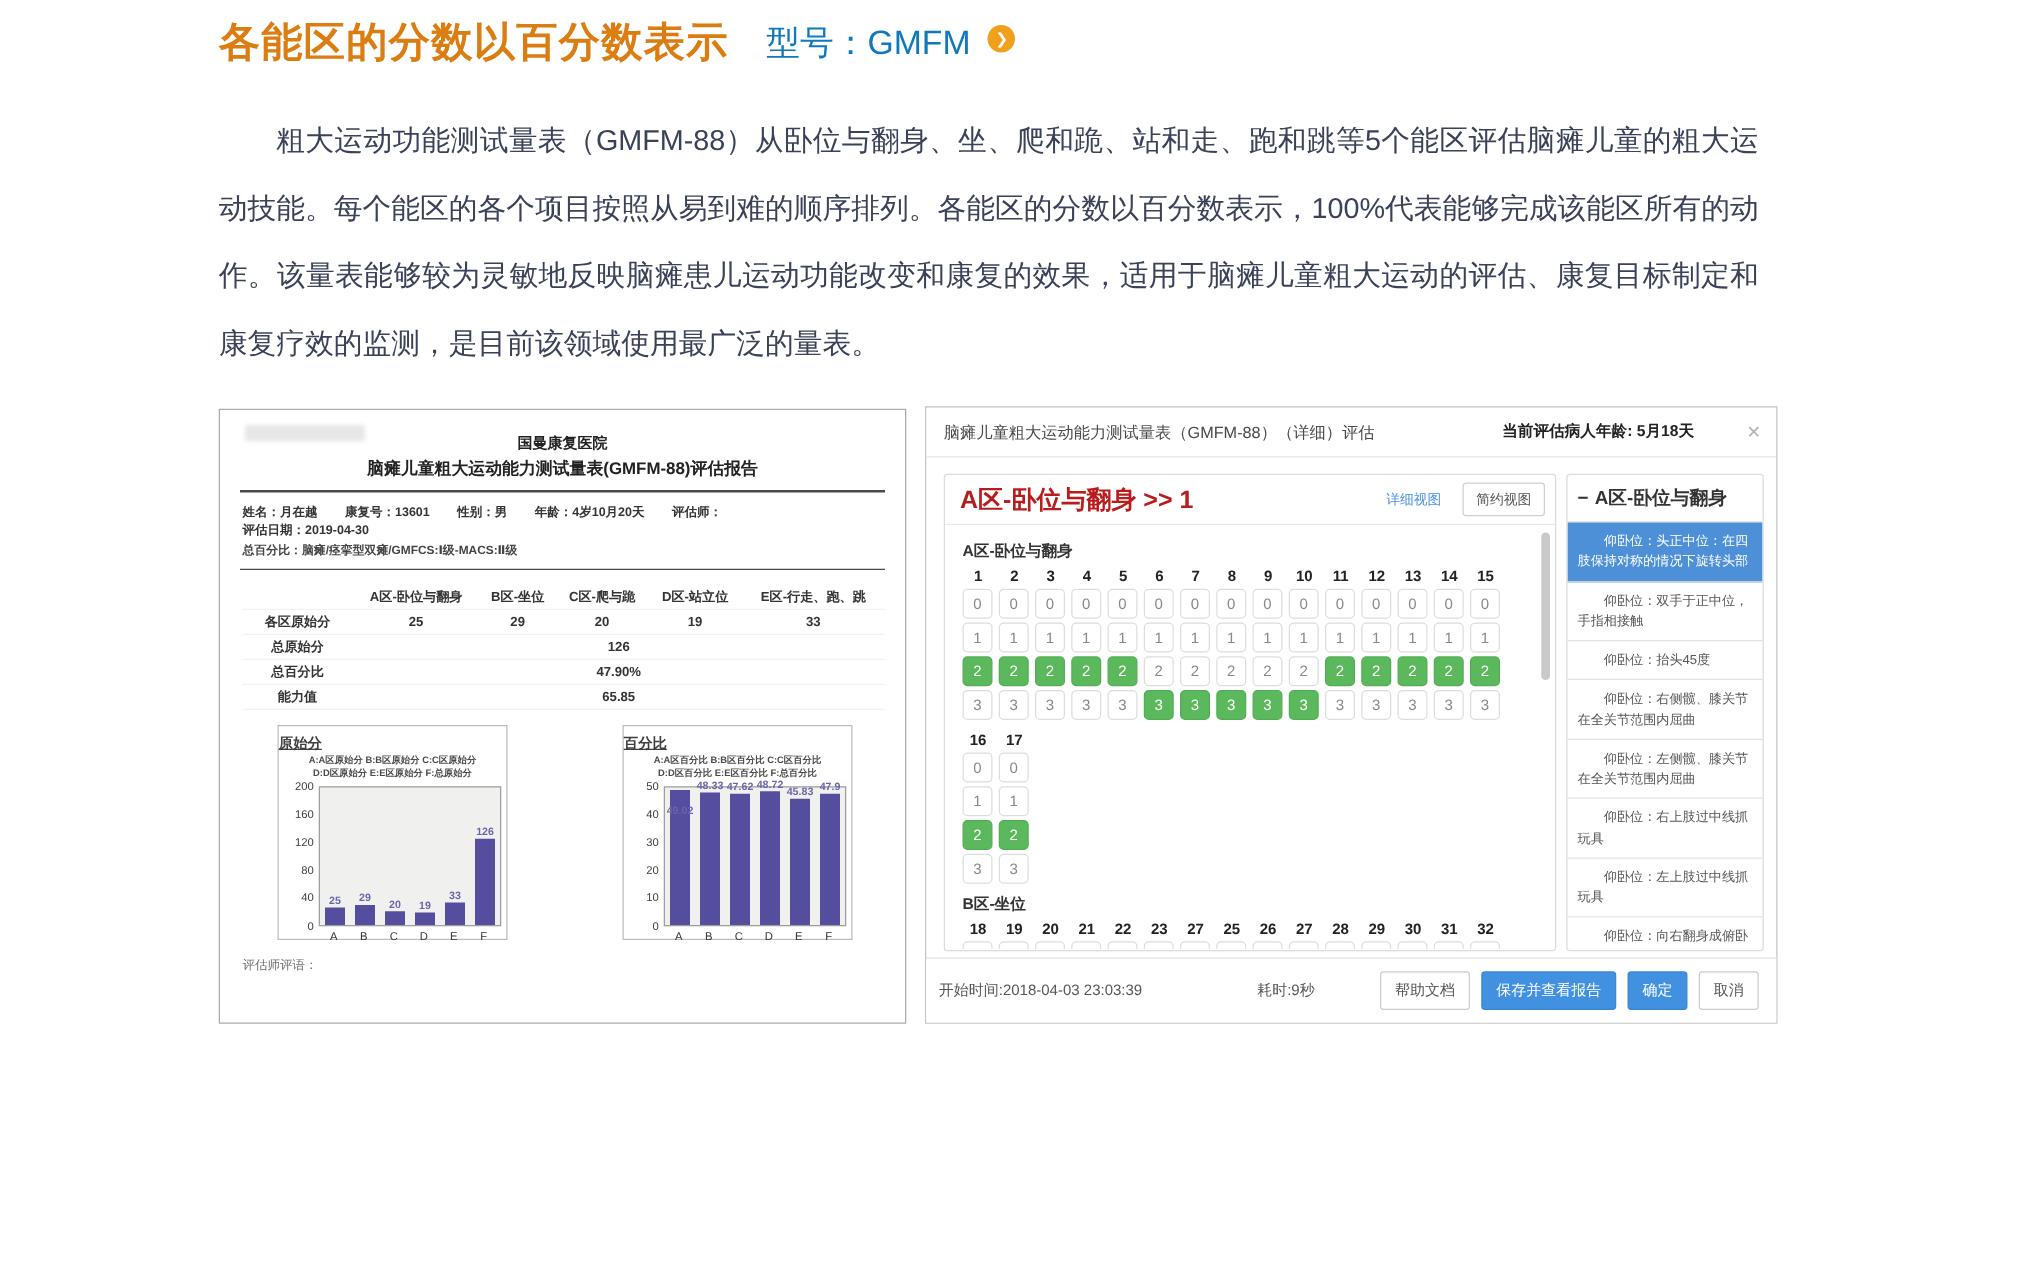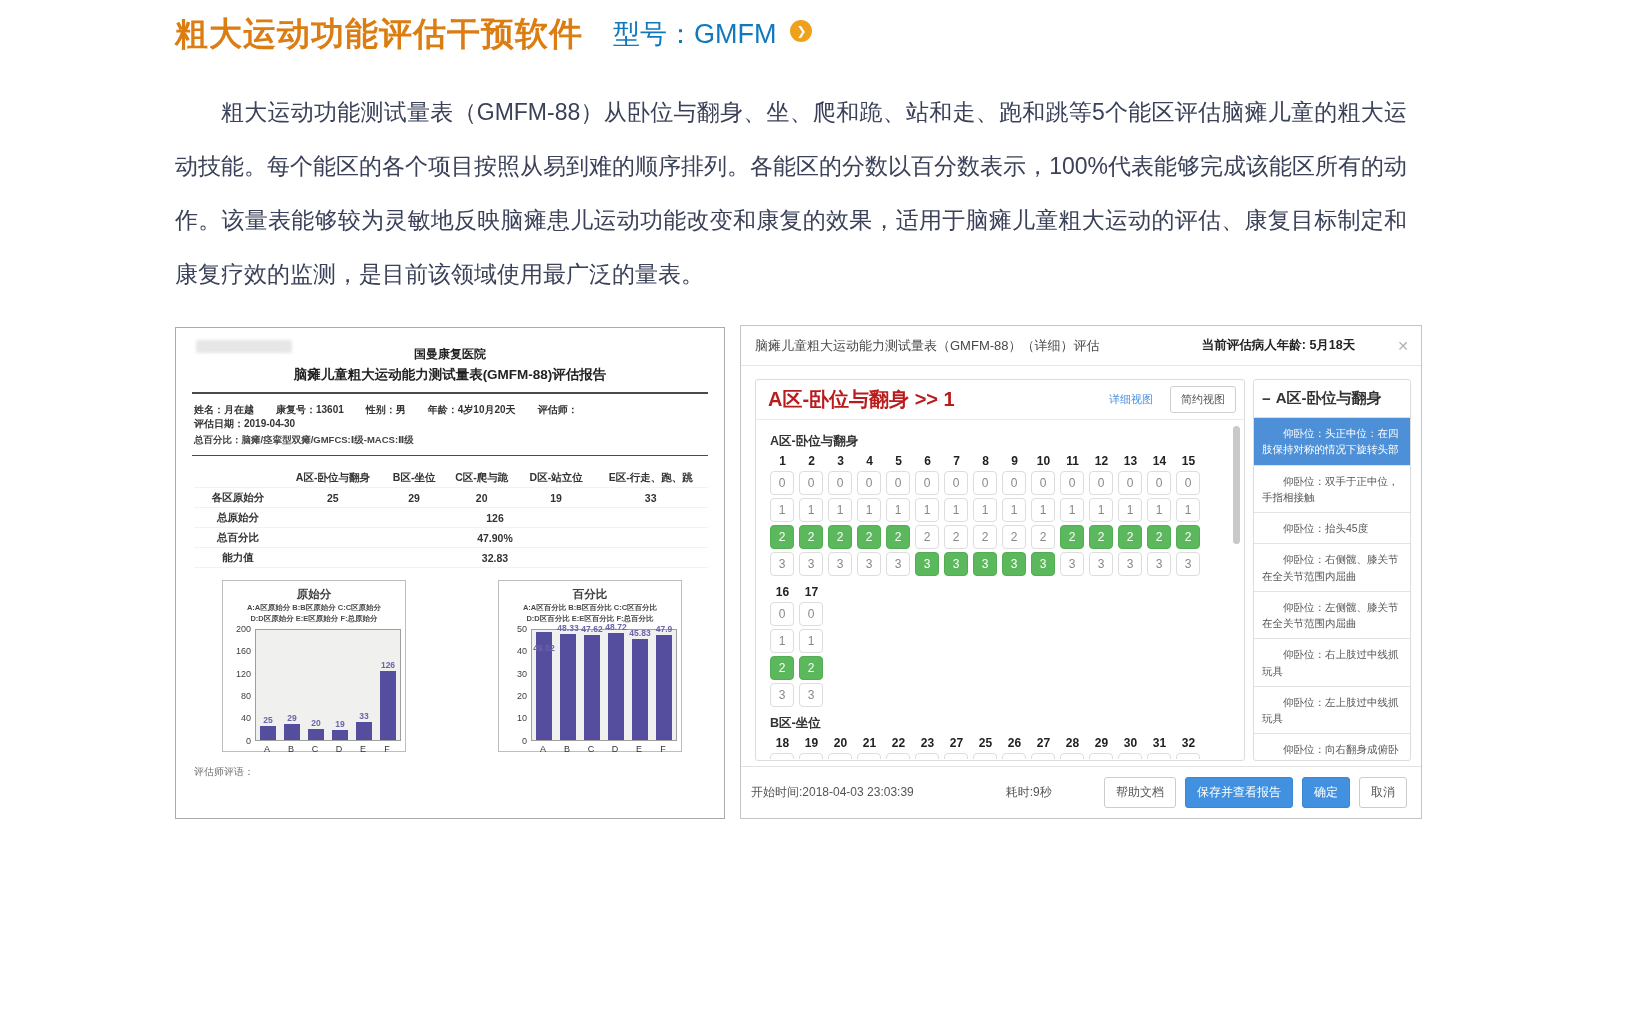--- a/index.html
+++ b/index.html
@@ -32,21 +32,21 @@
   .info-item { margin-right:22px; font-weight:bold; white-space:nowrap; }
   .rp-diag { margin:3px 18px 0 18px; font-size:9.5px; font-weight:bold; color:#444; }
   .rp-table { margin:12px 18px 0 18px; width:514px; border-collapse:collapse;
     font-size:10.5px; color:#333; }
   .rp-table th, .rp-table td { font-weight:bold; text-align:center; padding:2.5px 2px;
     border-bottom:1px solid #F2F2F2; }
   .rp-table td.rowlab { width:88px; }
 
   .charts-row { display:flex; justify-content:space-between; margin:12px 42px 0 46px; }
   .c-box { width:184px; border:1px solid #BDBDBD; background:#fff; padding-top:6px; height:172px; }
-  .c-title { text-align:center; font-size:11.5px; font-weight:600; color:#3E3E3E; }
+  .c-title { text-align:left; font-size:11.5px; font-weight:600; color:#3E3E3E;text-decoration:underline; }
   .c-legend { text-align:center; font-size:7.5px; font-weight:bold; color:#4A4A4A; line-height:1.45; margin-top:1px; }
   .c-plotwrap { position:relative; margin:4px 6px 0 6px; height:114px; }
   .c-plot { position:relative; margin-left:26px; width:146px; height:112px;
     background:#F0F0EE; border:1px solid #9E9E9E; overflow:visible; }
   .c-ytick { position:absolute; left:0; width:22px; text-align:right; font-size:9px; color:#3E3E3E; }
   .c-bar { position:absolute; bottom:0; width:16px; }
   .c-val { position:absolute; width:28px; text-align:center; font-size:8.5px; font-weight:bold; color:#6A64A8; }
   .c-xrow { position:relative; height:13px; margin-left:6px; margin-top:1px; }
   .c-xlab { position:absolute; width:24px; text-align:center; font-size:9px; color:#333; top:0; }
   .rp-comment { margin:13px 18px 0 18px; font-size:10px; color:#6E6E6E; }
@@ -96,21 +96,21 @@
   .foot-elapsed { font-size:12px; color:#555; margin-left:92px; }
   .foot-btns { margin-left:auto; display:flex; gap:9px; }
   .btn { font-size:12px; padding:6px 11px; border-radius:3px; border:1px solid #CCCCCC;
     background:#fff; color:#555; white-space:nowrap; }
   .btn.primary { background:#4191E0; border-color:#3A87D6; color:#fff; }
 </style>
 </head>
 <body>
 
 <div class="page-head">
-  <div class="page-title">粗大运动功能评估干预软件</div>
+  <div class="page-title">各能区的分数以百分数表示</div>
   <div class="page-model">型号：GMFM</div>
   <div class="arrow-badge">❯</div>
 </div>
 
 <p class="page-para">粗大运动功能测试量表（GMFM-88）从卧位与翻身、坐、爬和跪、站和走、跑和跳等5个能区评估脑瘫儿童的粗大运动技能。每个能区的各个项目按照从易到难的顺序排列。各能区的分数以百分数表示，100%代表能够完成该能区所有的动作。该量表能够较为灵敏地反映脑瘫患儿运动功能改变和康复的效果，适用于脑瘫儿童粗大运动的评估、康复目标制定和康复疗效的监测，是目前该领域使用最广泛的量表。</p>
 
 <div class="panels">
 
   <div class="report-panel">
     <div class="logo-blur"></div>
@@ -145,21 +145,21 @@
           <tr>
             <td class="rowlab">总原始分</td>
             <td colspan="5">126</td>
           </tr>
           <tr>
             <td class="rowlab">总百分比</td>
             <td colspan="5">47.90%</td>
           </tr>
           <tr>
             <td class="rowlab">能力值</td>
-            <td colspan="5">32.83</td>
+            <td colspan="5">65.85</td>
           </tr>
         </tbody>
     </table>
     <div class="charts-row">
       <div class="c-box">
         <div class="c-title">原始分</div>
         <div class="c-legend">
             <div>A:A区原始分 B:B区原始分 C:C区原始分</div>
             <div>D:D区原始分 E:E区原始分 F:总原始分</div>
           </div>

